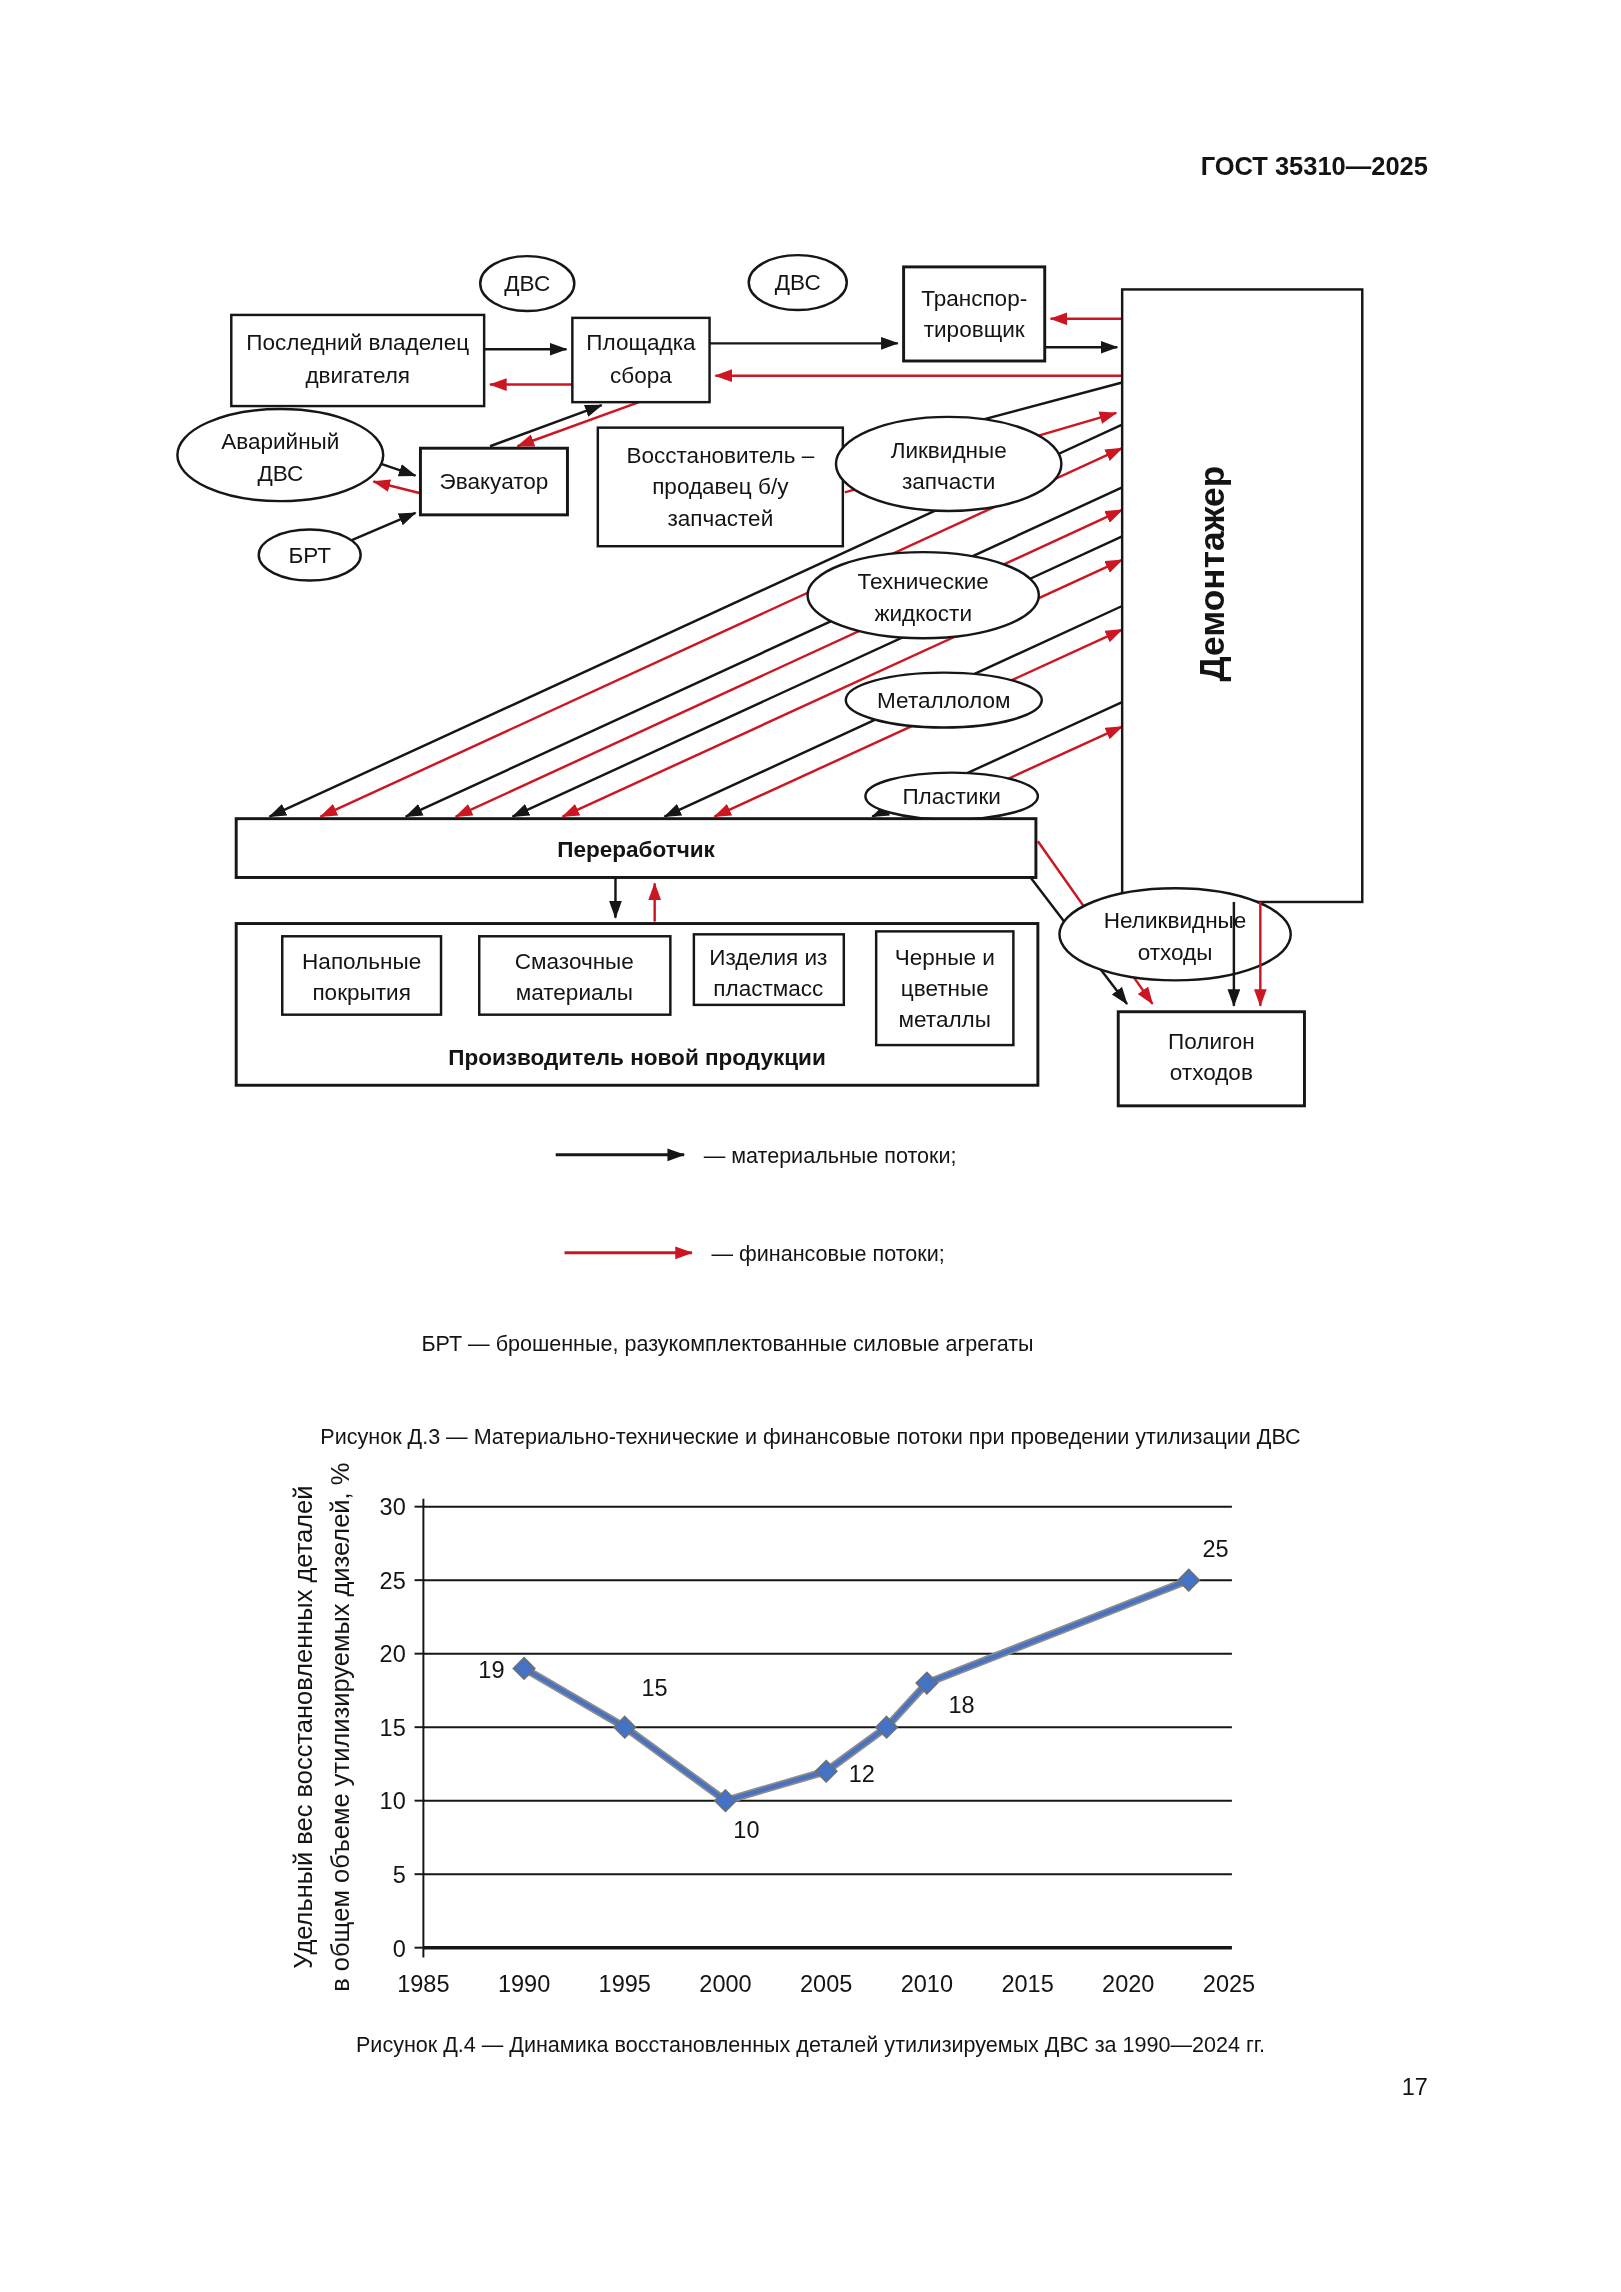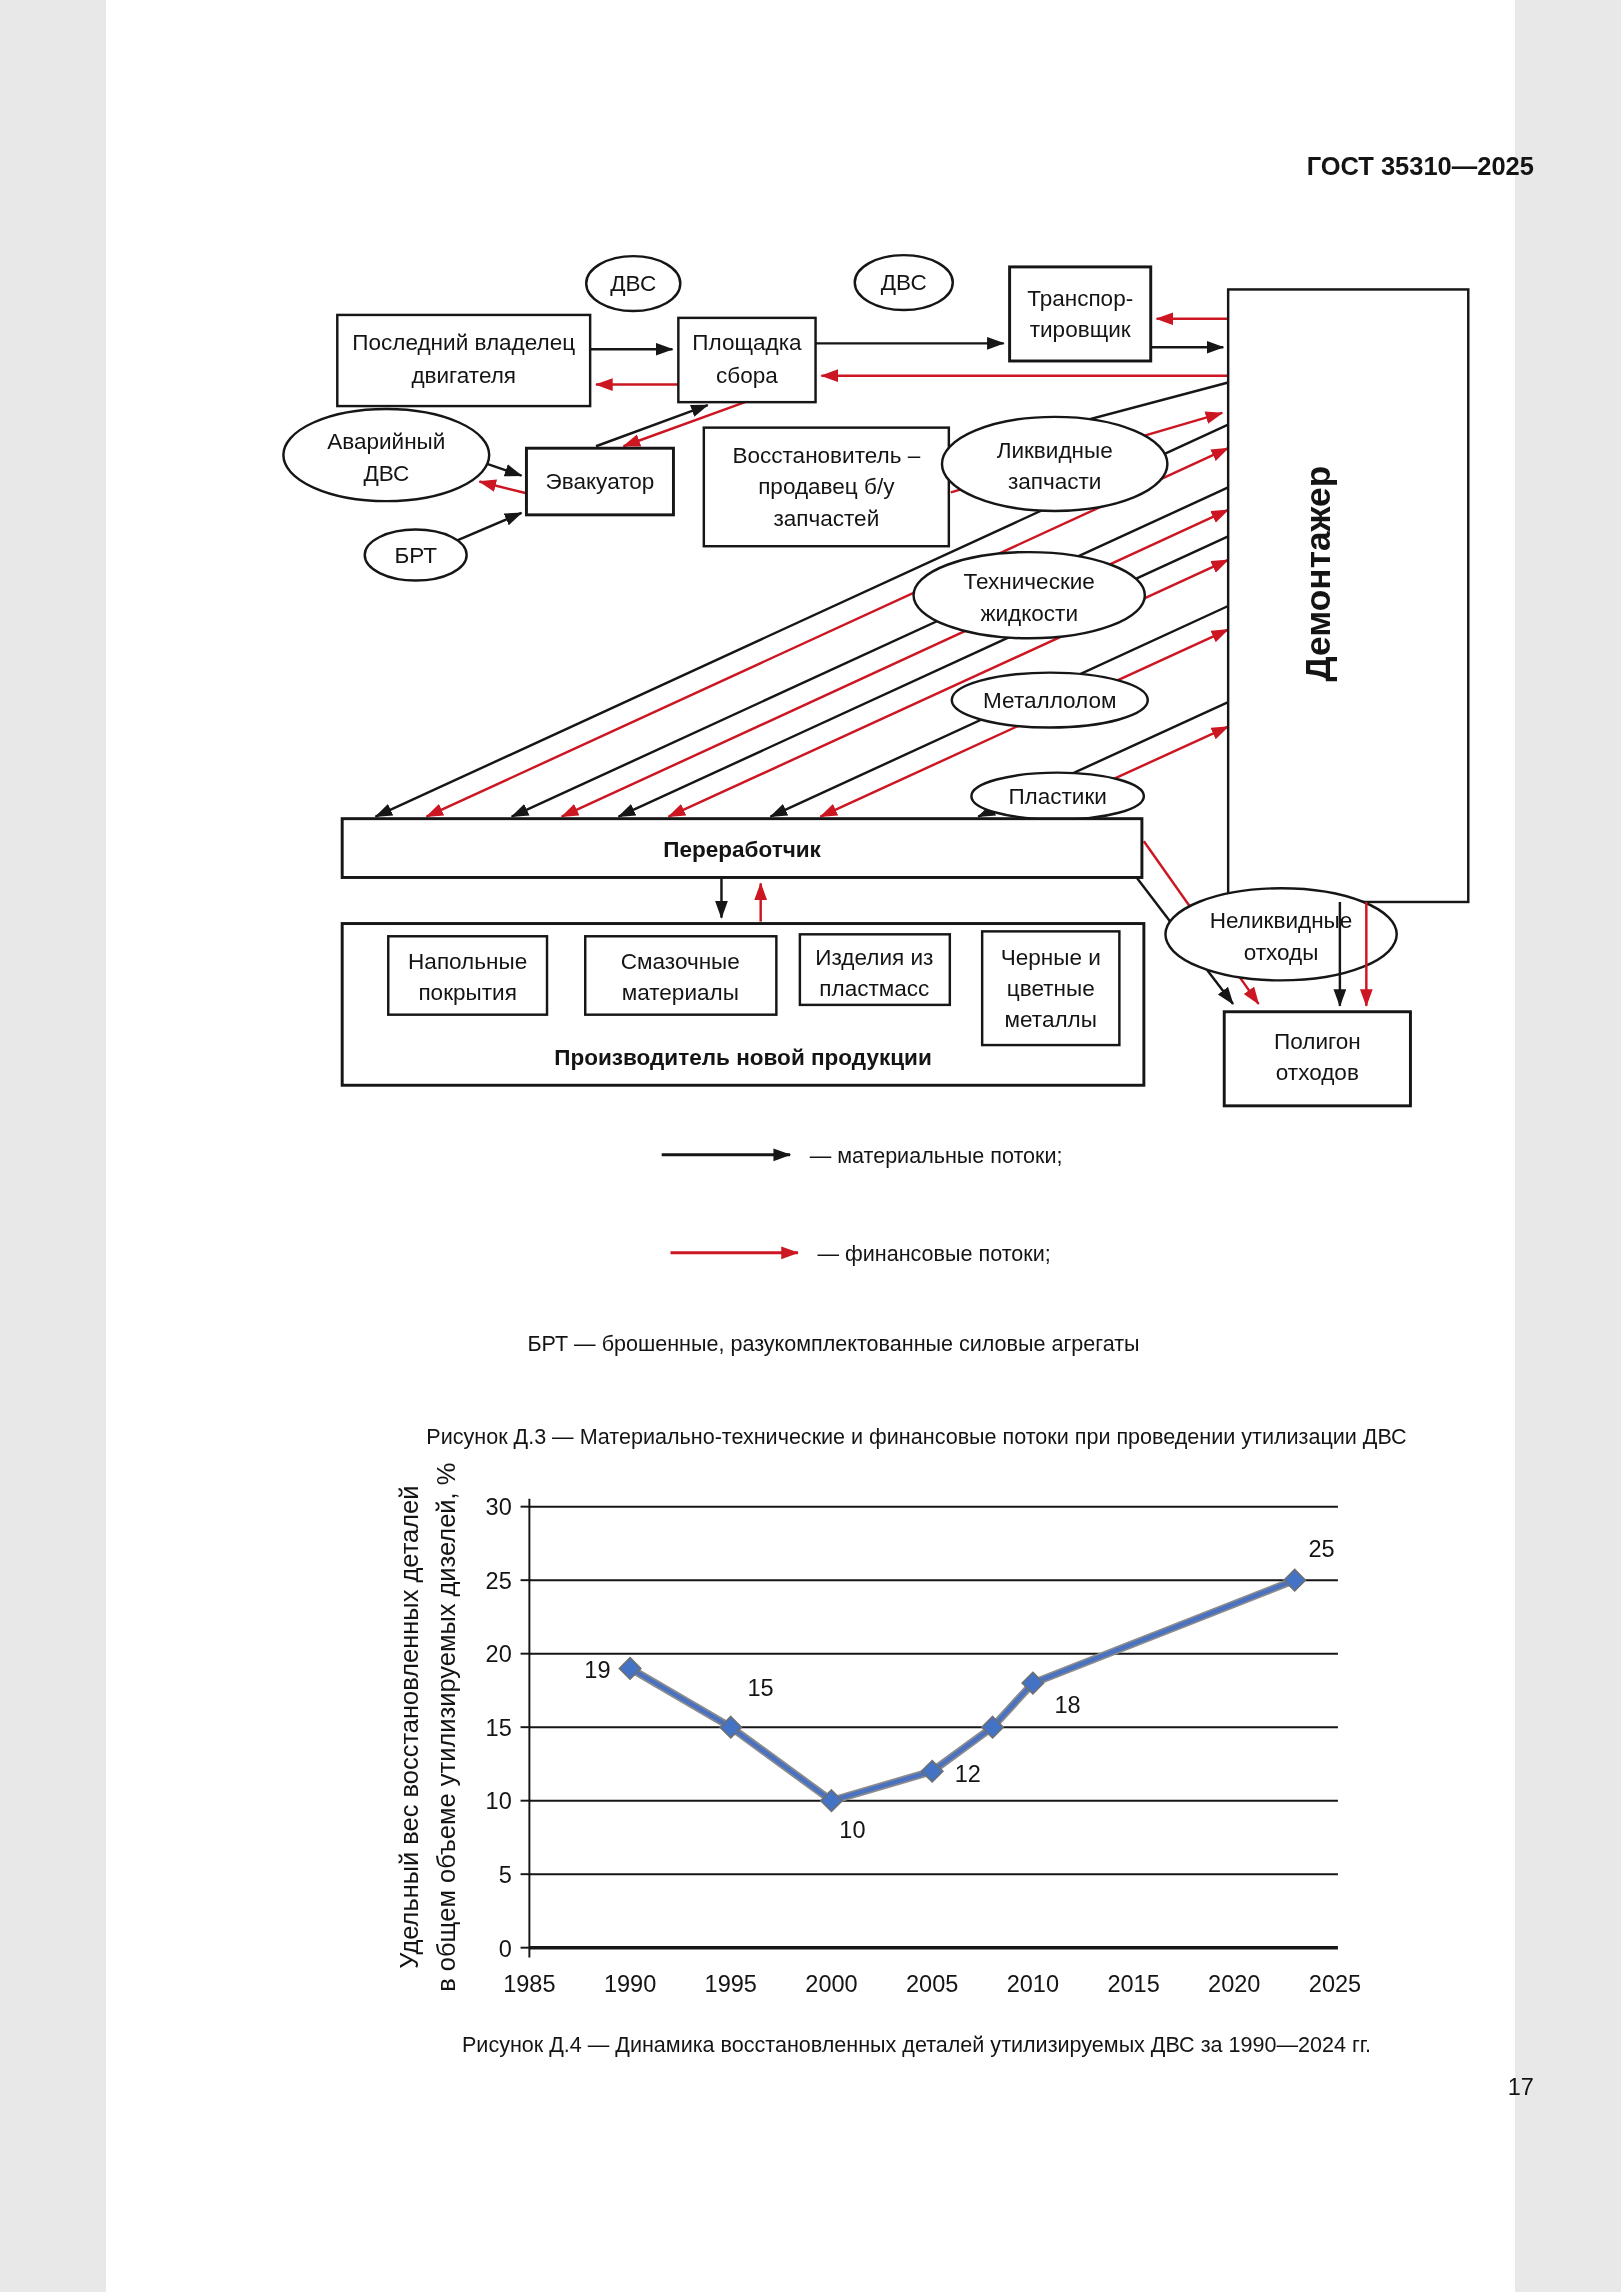--- a/index.html
+++ b/index.html
@@ -1,16 +1,16 @@
 <!DOCTYPE html>
 <html style="--mat: #161616; --fin: #cc1622; --chart: #4a72c0; --chartm: #4472c4;"><head>
 <meta charset="utf-8">
 <style>
   html,body{margin:0;padding:0;background:#e8e8e8;}
-  .page{position:relative;width:1409px;height:2293px;margin:0 auto;background:#ffffff;}
+  .page{position:relative;width:1621px;height:2293px;margin:0 auto;background:#ffffff;}
   svg{position:absolute;left:0;top:0;}
   text{font-family:"Liberation Sans","DejaVu Sans",sans-serif;fill:#141414;}
   .hdr{font-size:26px;font-weight:bold;}
   .n23{font-size:23px;}
   .b23{font-size:23px;font-weight:bold;}
   .dism{font-size:36px;font-weight:bold;}
   .cap{font-size:22px;}
   .ax{font-size:24px;}
   .yl{font-size:26px;}
   .pgn{font-size:24px;}

